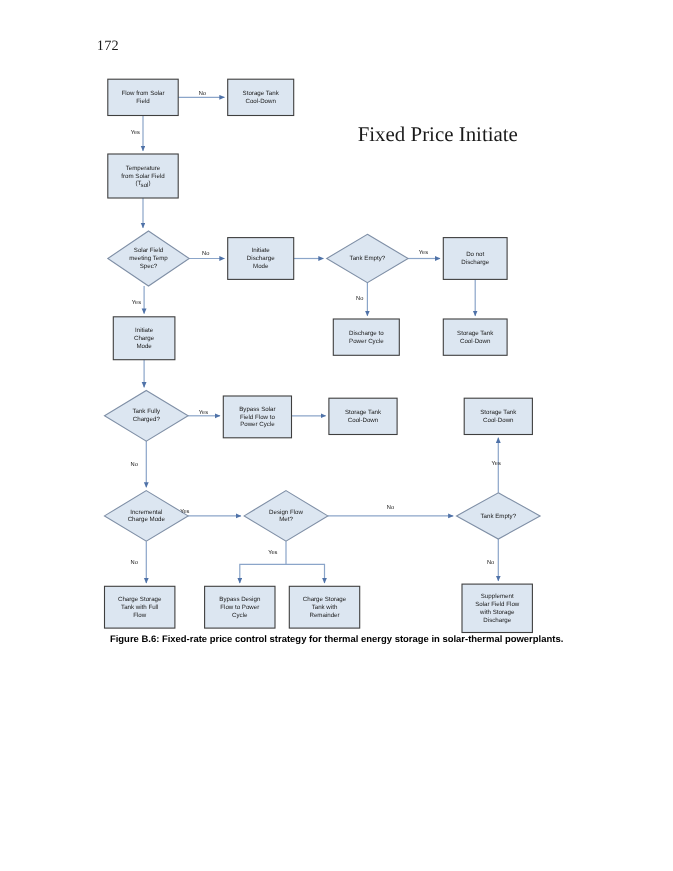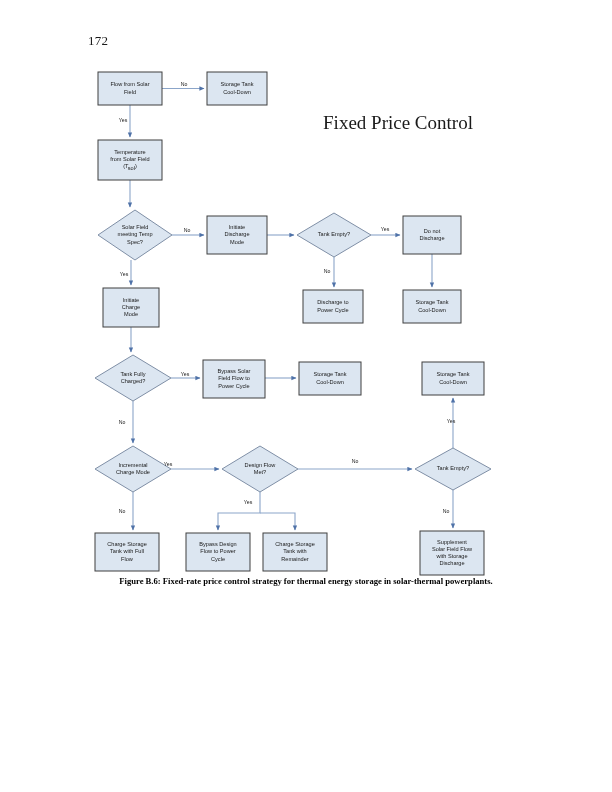--- a/index.html
+++ b/index.html
@@ -72,36 +72,36 @@
     font-size: 5.2px;
     fill: #1a1a1a;
     text-anchor: middle;
   }
   .caption {
     position: absolute;
     left: 88px;
     top: 575px;
     width: 436px;
     text-align: center;
-    font-family: Liberation Serif, serif;
+    font-family: Liberation Sans, sans-serif;
     font-weight: bold;
     font-size: 8.6px;
     line-height: 12px;
     color: #000;
   }
 </style>
 </head>
 <body>
 
 <div id="page">
 
   <div class="page-number">172</div>
 
   <div class="title">
-    <div>Fixed Price Control</div>
+    <div>Fixed Price Initiate</div>
   </div>
 
   <svg id="flow" width="612" height="792" viewBox="0 0 612 792">
     <defs>
       <marker id="arrow" markerWidth="5" markerHeight="5" refX="4.2" refY="2.0" orient="auto" markerUnits="strokeWidth">
         <path d="M0,0 L4.6,2.0 L0,4.0 z" fill="#4f72a8"></path>
       </marker>
     </defs>
 
     <g id="edge-layer">

